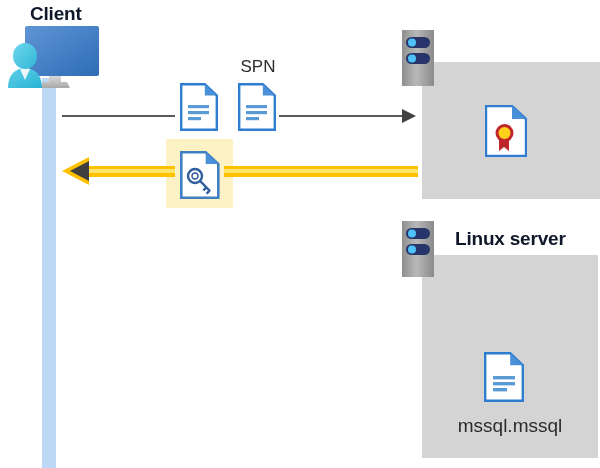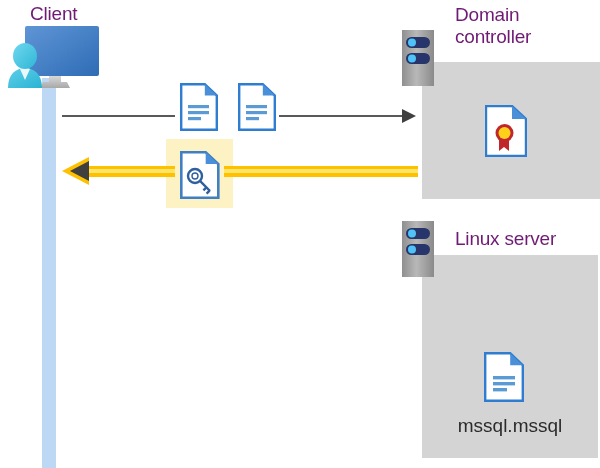--- a/index.html
+++ b/index.html
@@ -14,22 +14,22 @@
     position: relative;
     width: 600px;
     height: 468px;
     background: #ffffff;
     overflow: hidden;
   }
   .abs { position: absolute; }
 
   
   .title {
-    font-weight: normal;
-    color: #701a75;
+    font-weight: bold;
+    color: #0f172a;
     font-size: 19px;
     line-height: 22px;
     letter-spacing: -0.2px;
   }
   #client-title { left: 30px; top: 3px; }
   #dc-title     { left: 455px; top: 4px; width: 130px; }
   #linux-title  { left: 455px; top: 228px; width: 145px; }
 
   
   #client-lifeline {
@@ -179,24 +179,20 @@
         </linearGradient>
       </defs>
       <rect x="0" y="0" width="32" height="56" fill="url(#gSrv)"></rect>
       <rect x="4" y="7" width="24" height="11" rx="5.5" fill="#27356b"></rect>
       <circle cx="10" cy="12.5" r="4" fill="#4fc3f7"></circle>
       <rect x="4" y="23" width="24" height="11" rx="5.5" fill="#27356b"></rect>
       <circle cx="10" cy="28.5" r="4" fill="#4fc3f7"></circle>
     </svg>
   </div>
 
-  <div class="abs title" id="dc-title">
-    <div>Domain</div>
-    <div>controller</div>
-  </div>
 
   <div class="abs" id="cert-icon">
     <svg width="42" height="52" viewBox="0 0 42 52">
       <path d="M1 1 h26 l14 13 v37 H1 z" fill="#ffffff" stroke="#2f7dd1" stroke-width="2.4"></path>
       <path d="M27 1 l14 13 h-14 z" fill="#4a90d9"></path>
 
       <path d="M14 30 l0 16 l5 -4 l5 4 l0 -16 z" fill="#c0272d"></path>
 
       <circle cx="19.5" cy="28" r="9" fill="#c0272d"></circle>
       <circle cx="19.5" cy="28" r="6" fill="#ffd11a"></circle>
@@ -238,20 +234,21 @@
   <div class="abs docicon" id="tgt-doc">
     <svg width="38" height="48" viewBox="0 0 38 48">
       <path d="M1.2 1.2 h23.6 l12 11.4 v34.2 H1.2 z" fill="#ffffff" stroke="#2f7dd1" stroke-width="2.4"></path>
       <path d="M24.8 1.2 l12 11.4 h-12 z" fill="#4a90d9"></path>
       <rect x="8" y="22" width="21" height="3.2" fill="#5b9bd5"></rect>
       <rect x="8" y="28" width="21" height="3.2" fill="#5b9bd5"></rect>
       <rect x="8" y="34" width="13" height="3.2" fill="#5b9bd5"></rect>
     </svg>
   </div>
 
+  <div class="abs doclabel" id="spn-label">SPN</div>
 
   <div class="abs docicon" id="spn-doc">
     <svg width="38" height="48" viewBox="0 0 38 48">
       <path d="M1.2 1.2 h23.6 l12 11.4 v34.2 H1.2 z" fill="#ffffff" stroke="#2f7dd1" stroke-width="2.4"></path>
       <path d="M24.8 1.2 l12 11.4 h-12 z" fill="#4a90d9"></path>
       <rect x="8" y="22" width="21" height="3.2" fill="#5b9bd5"></rect>
       <rect x="8" y="28" width="21" height="3.2" fill="#5b9bd5"></rect>
       <rect x="8" y="34" width="13" height="3.2" fill="#5b9bd5"></rect>
     </svg>
   </div>

